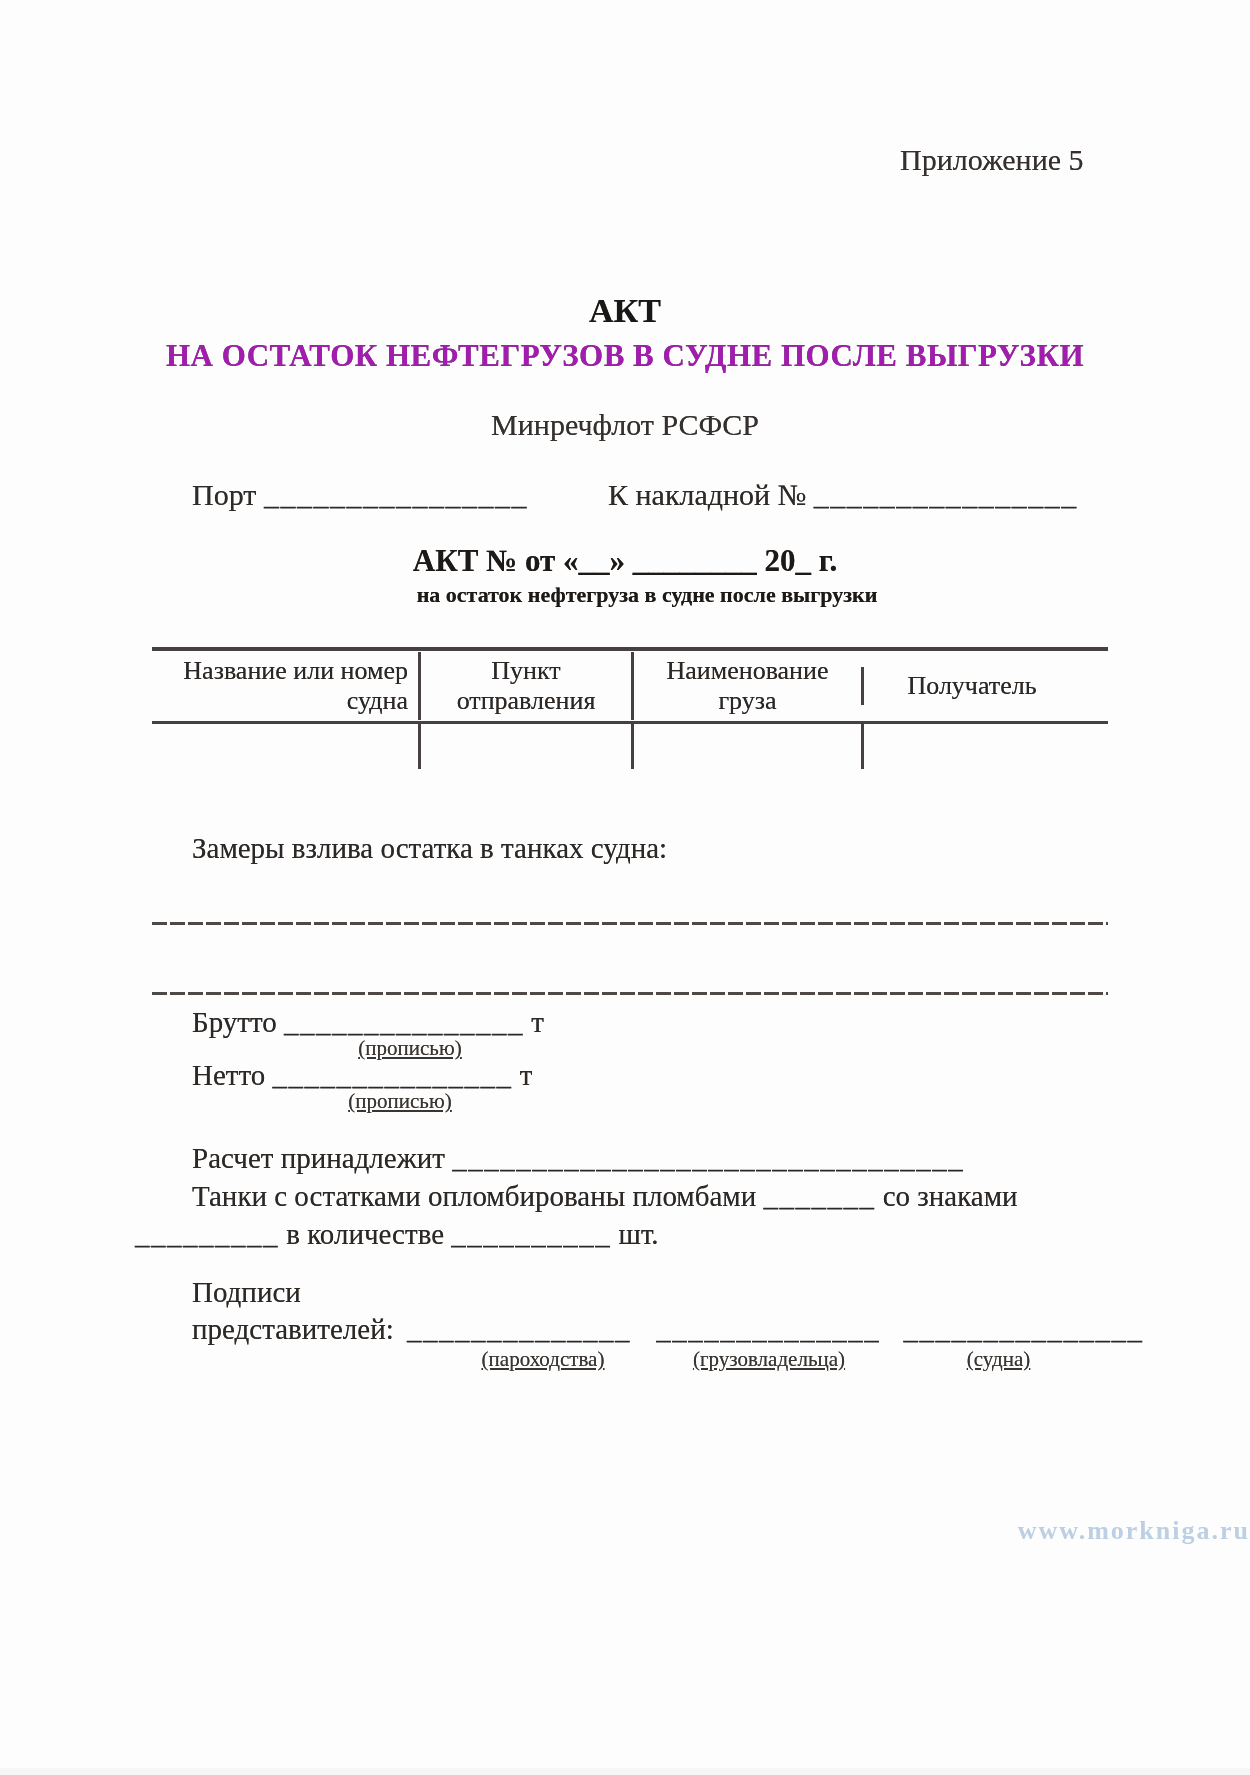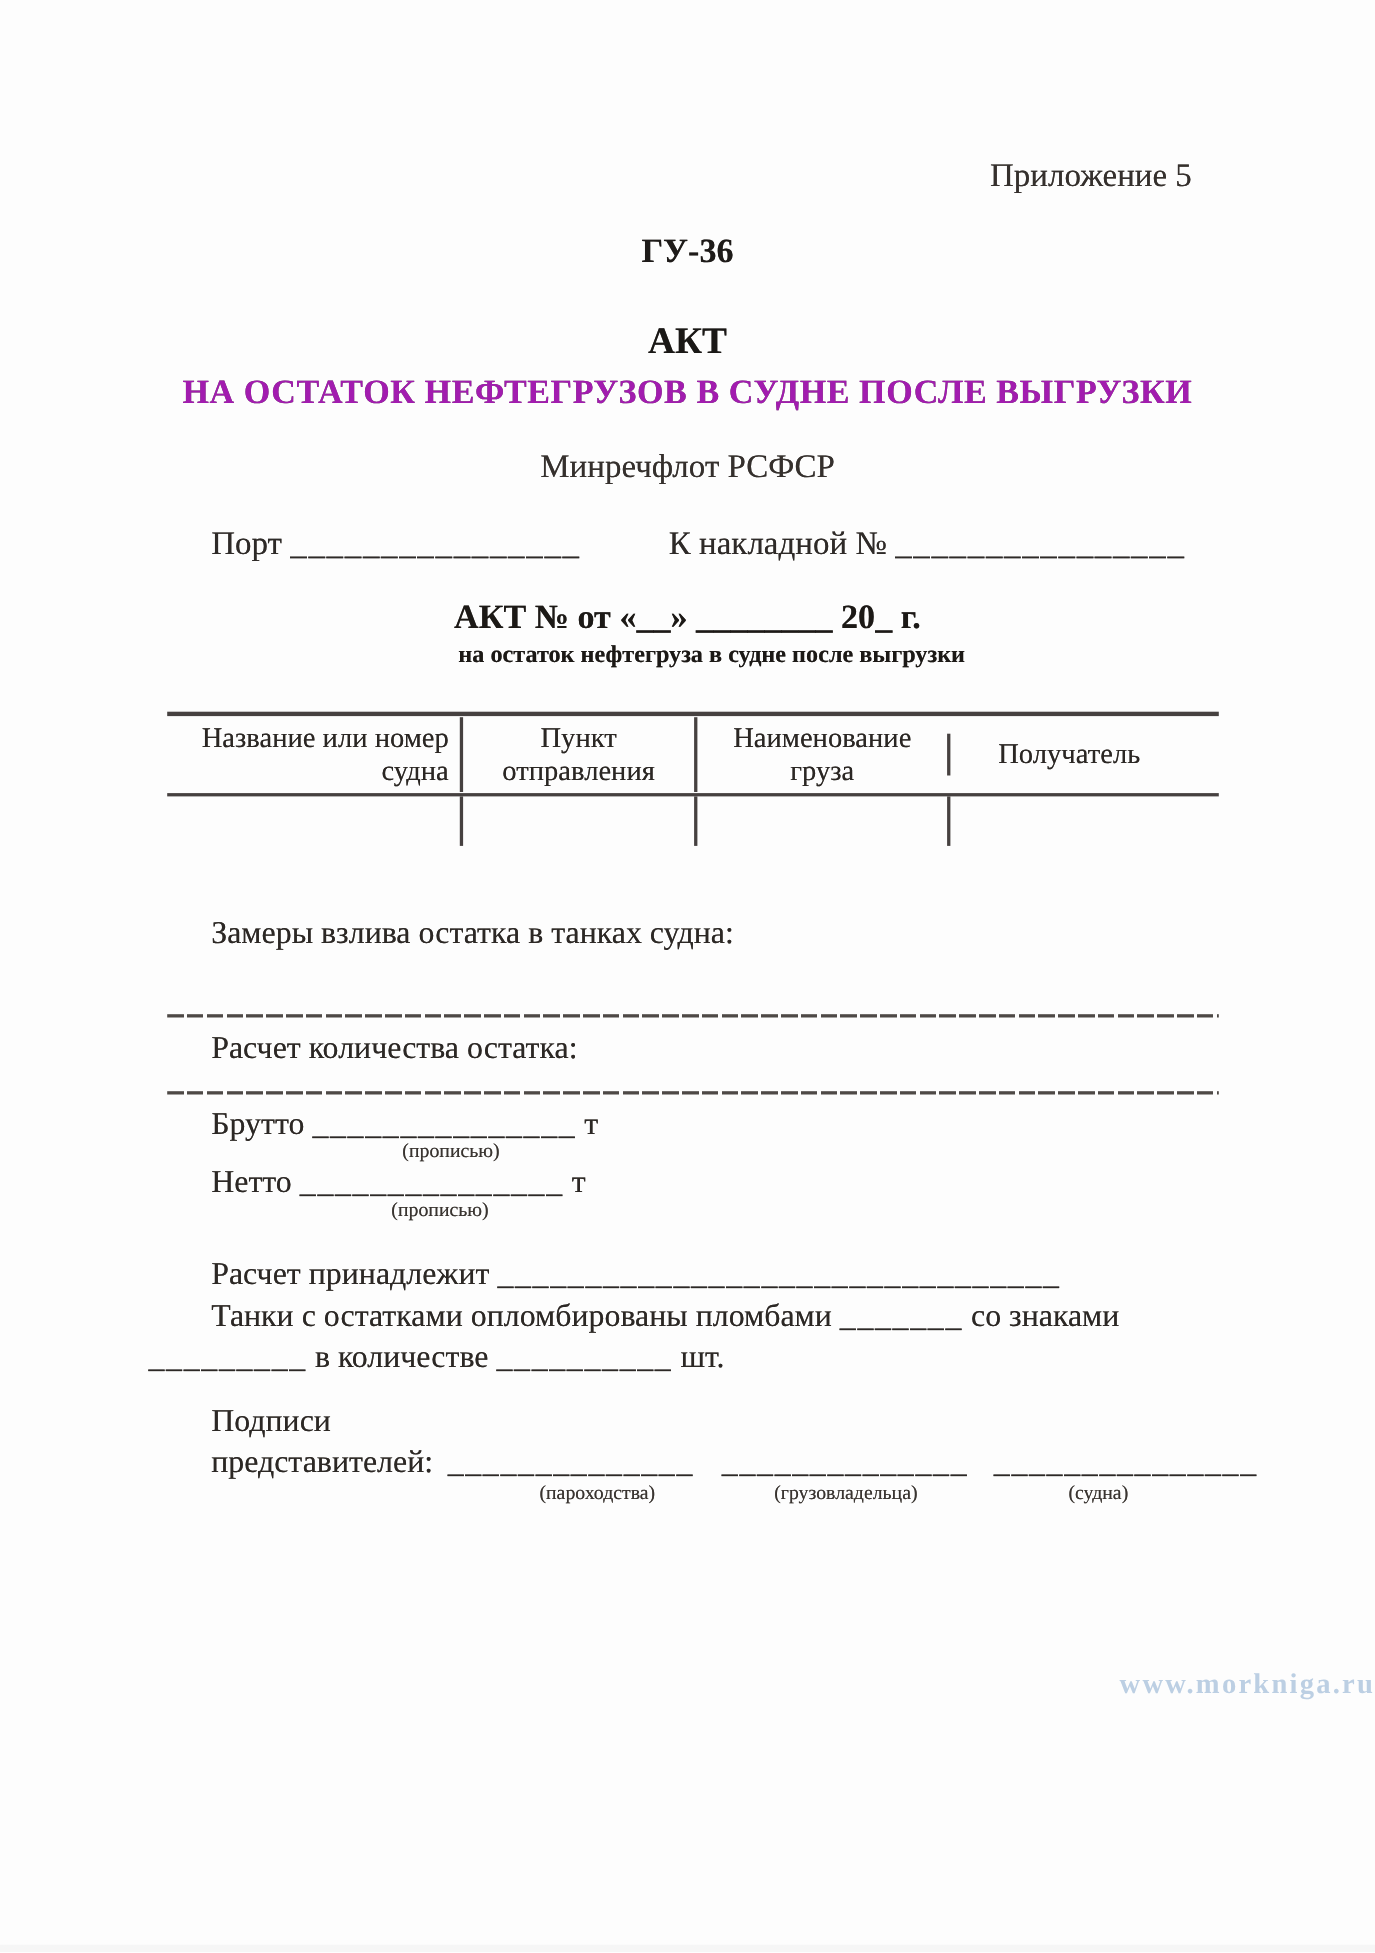--- a/index.html
+++ b/index.html
@@ -34,34 +34,33 @@
   .trow-empty { display:flex; height:45px; }
   .tcell { text-align:center; font-size:26px; line-height:30px; padding:4px 10px; color:#2b2724; }
   .c1 { width:266px;text-align:right; } .c2 { width:213px; } .c3 { width:230px; } .c4 { width:219px; }
   .bl { border-left:3px solid #464140; }
 
   .body-line { font-size:29px; color:#2c2825; }
   .rule {
     height:3px;
     background:repeating-linear-gradient(to right,#4e4946 0 15px,rgba(0,0,0,0) 15px 18px);
   }
-  .caption { font-size:18px; color:#3a3531; text-align:center; }
+  .caption { font-size:21px; color:#3a3531; text-align:center;text-decoration:underline; }
   .watermark {
     top:1516px; font-size:26px; font-weight:bold; letter-spacing:2px;
     color:#bccfe3; text-shadow:none;text-align:right;
   }
   .bottom-strip { left:0; right:0; bottom:0; height:7px; background:#f6f6f6; }
 </style>
 </head>
 <body>
 
 <div class="page">
 
   <div class="abs appendix">Приложение 5</div>
-  <div class="abs centered form-code">ГУ-36</div>
   <div class="abs centered act-title">АКТ</div>
   <div class="abs centered main-title">НА ОСТАТОК НЕФТЕГРУЗОВ В СУДНЕ ПОСЛЕ ВЫГРУЗКИ</div>
   <div class="abs centered ministry">Минречфлот РСФСР</div>
 
   <div class="abs port-group">
     <span>Порт</span>
     <span class="blank">________________</span>
   </div>
   <div class="abs invoice-group">
     <span>К накладной №</span>
@@ -83,21 +82,20 @@
       <div class="tcell c2 bl"></div>
       <div class="tcell c3 bl"></div>
       <div class="tcell c4 bl"></div>
     </div>
   </div>
 
   <div class="abs body-line" style="left:192px; top:832px;">Замеры взлива остатка в танках судна:</div>
 
   <div class="abs rule" style="left:152px; top:922px; width:956px;"></div>
 
-  <div class="abs body-line" style="left:192px; top:937px;">Расчет количества остатка:</div>
 
   <div class="abs rule" style="left:152px; top:992px; width:956px;"></div>
 
   <div class="abs body-line" style="left:192px; top:1006px;">
     <span>Брутто</span>
     <span class="blank">_______________</span>
     <span>т</span>
   </div>
   <div class="abs caption" style="left:300px; top:1036px; width:220px;">(прописью)</div>
 

